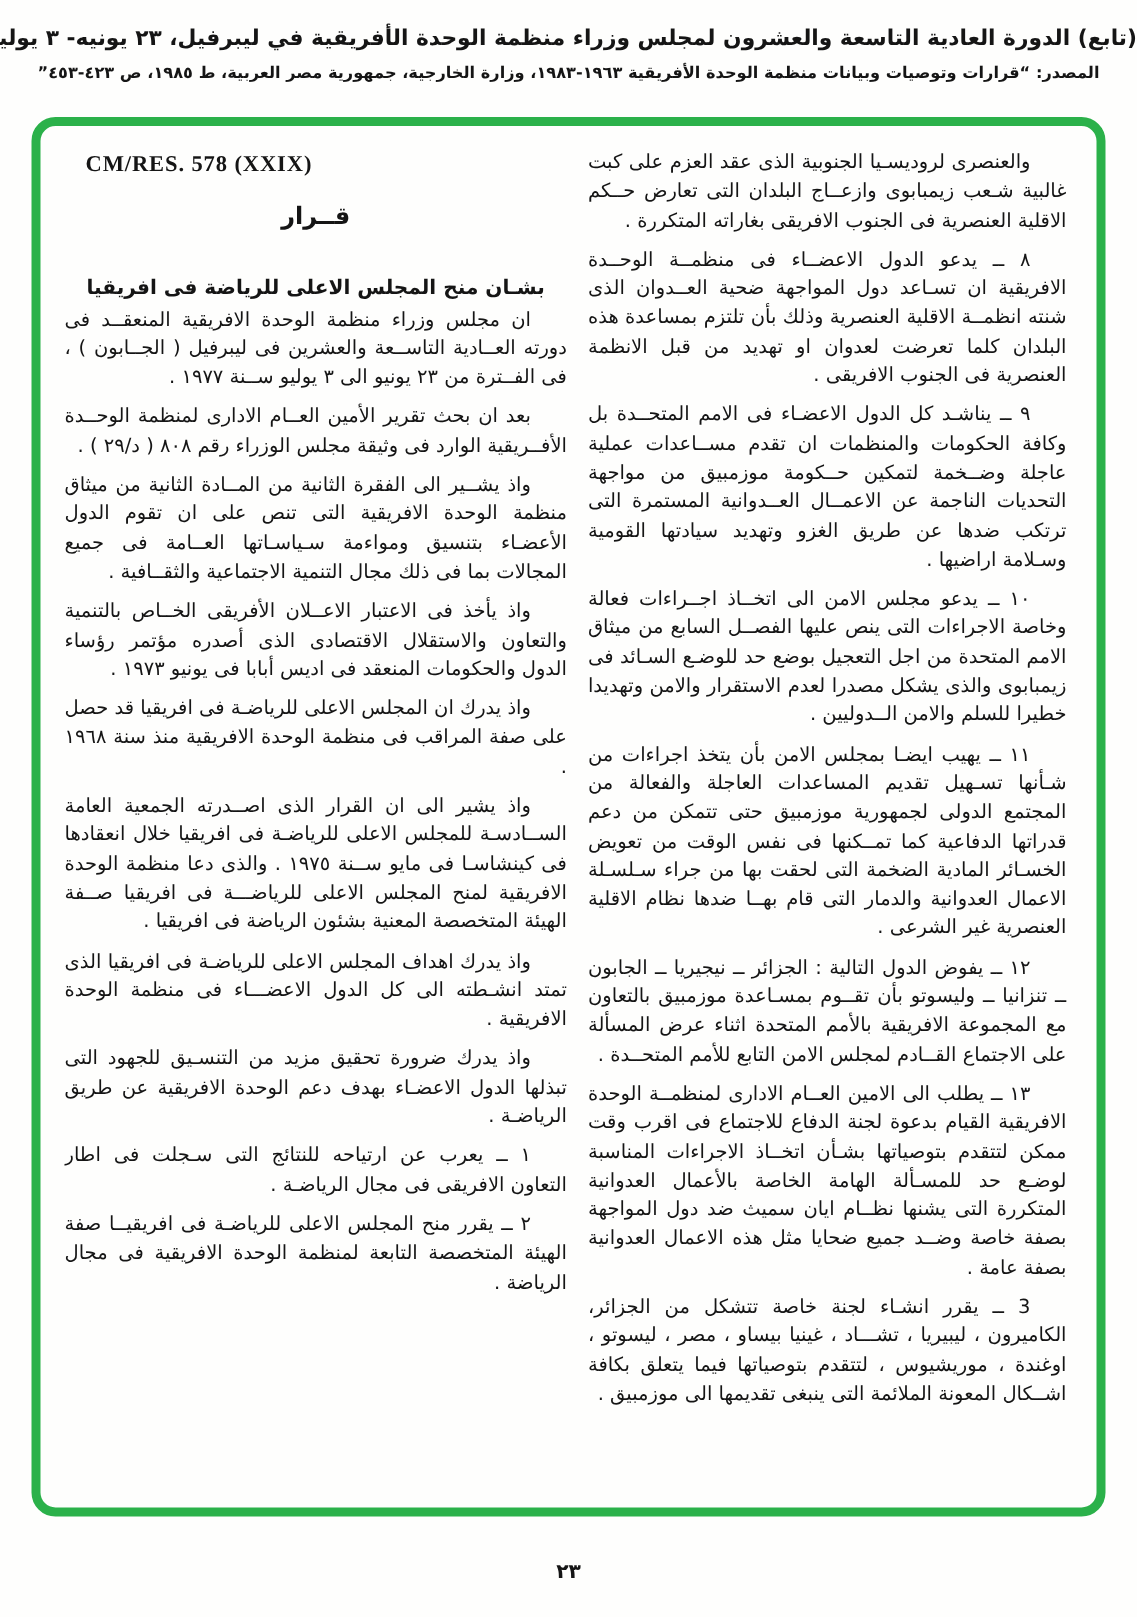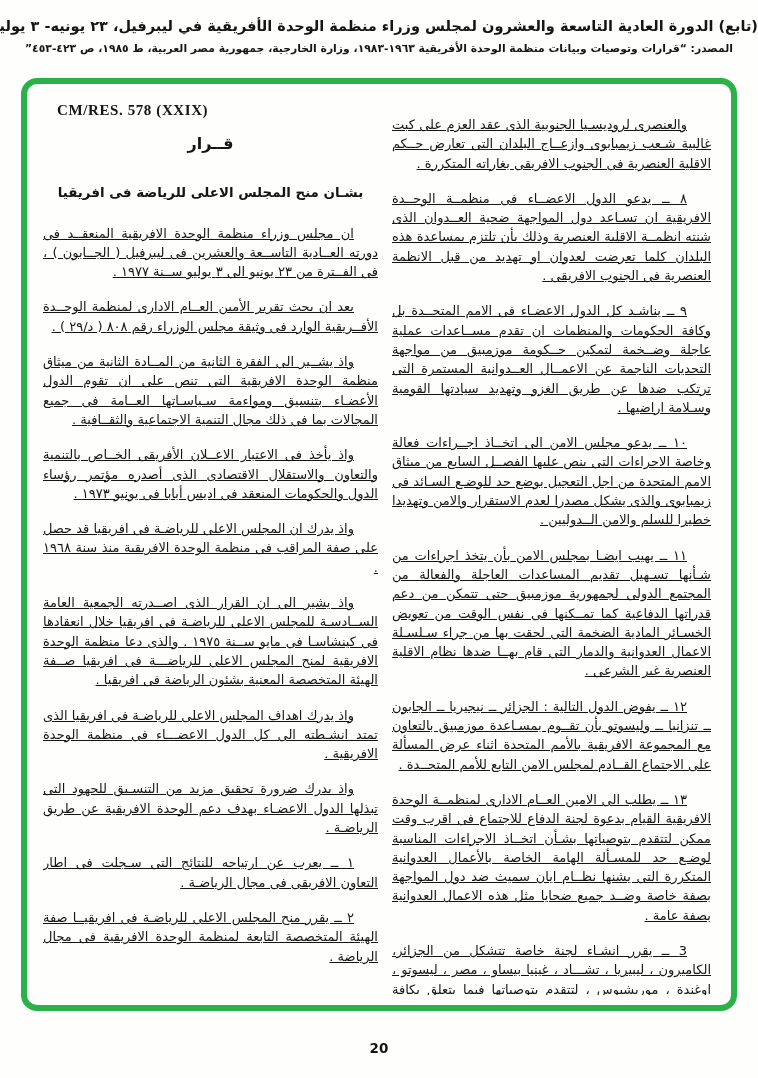--- a/index.html
+++ b/index.html
@@ -55,23 +55,22 @@
     direction: rtl;
   }
   .col {
     flex: 1;
     text-align: justify;
     font-size: 13px;
     line-height: 19.3px;
     overflow: hidden;
   }
   .col p {
-    margin: 16px 0 7px 0;
+    margin: 0 0 7px 0;
     text-indent: 24px;
-    text-decoration: underline;
   }
   .col-left { flex: 1.05; }
   
   .res-number {
     direction: ltr;
     text-align: left;
     font-family: "Liberation Serif", serif;
     font-weight: bold;
     font-size: 15px;
     letter-spacing: 0.6px;
@@ -84,21 +83,21 @@
     font-weight: bold;
     font-size: 16px;
     margin: 0 0 28px 0;
   }
   .res-subtitle {
     text-align: center;
     font-weight: bold;
     font-size: 13.4px;
     line-height: 22px;
   }
-  .res-subtitle-block { margin-bottom: 20px; }
+  .res-subtitle-block { margin-bottom: 0; }
   
   .page-number {
     position: absolute;
     bottom: 22px;
     left: 0;
     right: 0;
     text-align: center;
     font-size: 13.5px;
     font-weight: bold;
   }
@@ -139,15 +138,15 @@
       <p>واذ يدرك ان المجلس الاعلى للرياضـة فى افريقيا قد حصل على صفة المراقب فى منظمة الوحدة الافريقية منذ سنة ١٩٦٨ .</p>
       <p>واذ يشير الى ان القرار الذى اصــدرته الجمعية العامة الســادسـة للمجلس الاعلى للرياضـة فى افريقيا خلال انعقادها فى كينشاسـا فى مايو ســنة ١٩٧٥ . والذى دعا منظمة الوحدة الافريقية لمنح المجلس الاعلى للرياضـــة فى افريقيا صــفة الهيئة المتخصصة المعنية بشئون الرياضة فى افريقيا .</p>
       <p>واذ يدرك اهداف المجلس الاعلى للرياضـة فى افريقيا الذى تمتد انشـطته الى كل الدول الاعضـــاء فى منظمة الوحدة الافريقية .</p>
       <p>واذ يدرك ضرورة تحقيق مزيد من التنسـيق للجهود التى تبذلها الدول الاعضـاء بهدف دعم الوحدة الافريقية عن طريق الرياضـة .</p>
       <p>١ ــ يعرب عن ارتياحه للنتائج التى سـجلت فى اطار التعاون الافريقى فى مجال الرياضـة .</p>
       <p>٢ ــ يقرر منح المجلس الاعلى للرياضـة فى افريقيــا صفة الهيئة المتخصصة التابعة لمنظمة الوحدة الافريقية فى مجال الرياضة .</p>
     </div>
 
   </div>
 
-  <div class="page-number">20</div>
+  <div class="page-number">٢٣</div>
 
 </div>
 
 </body></html>

